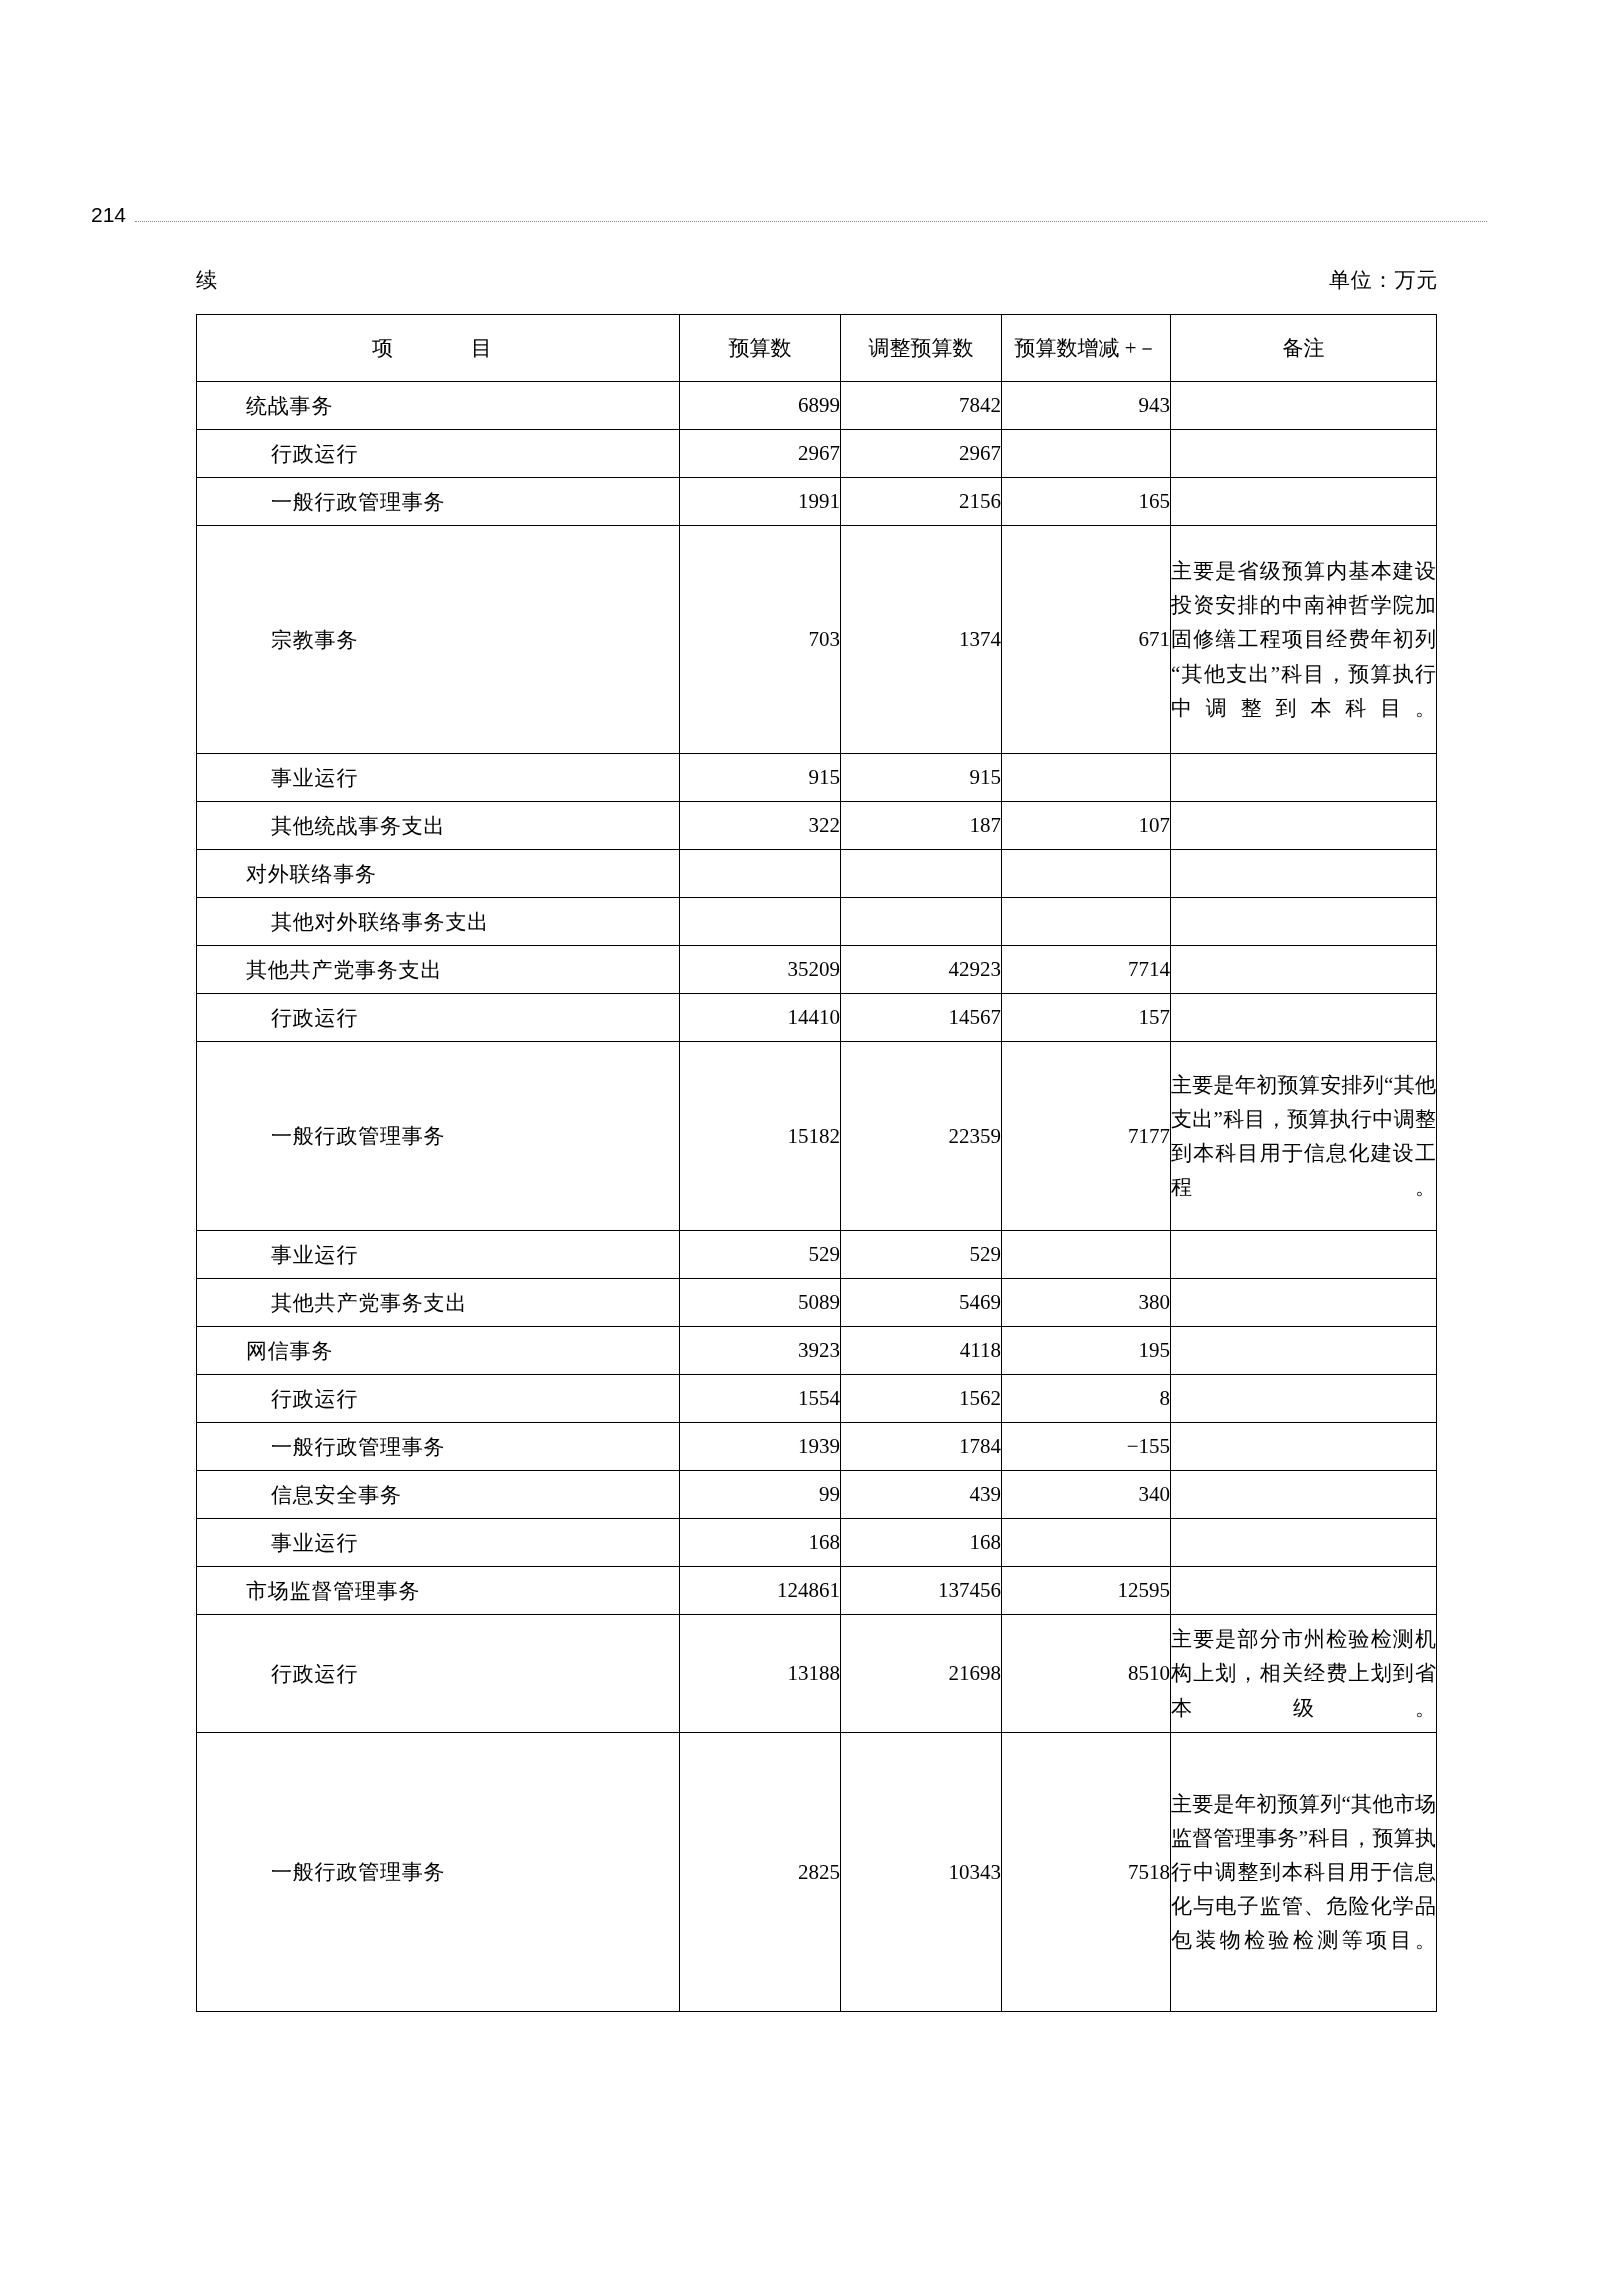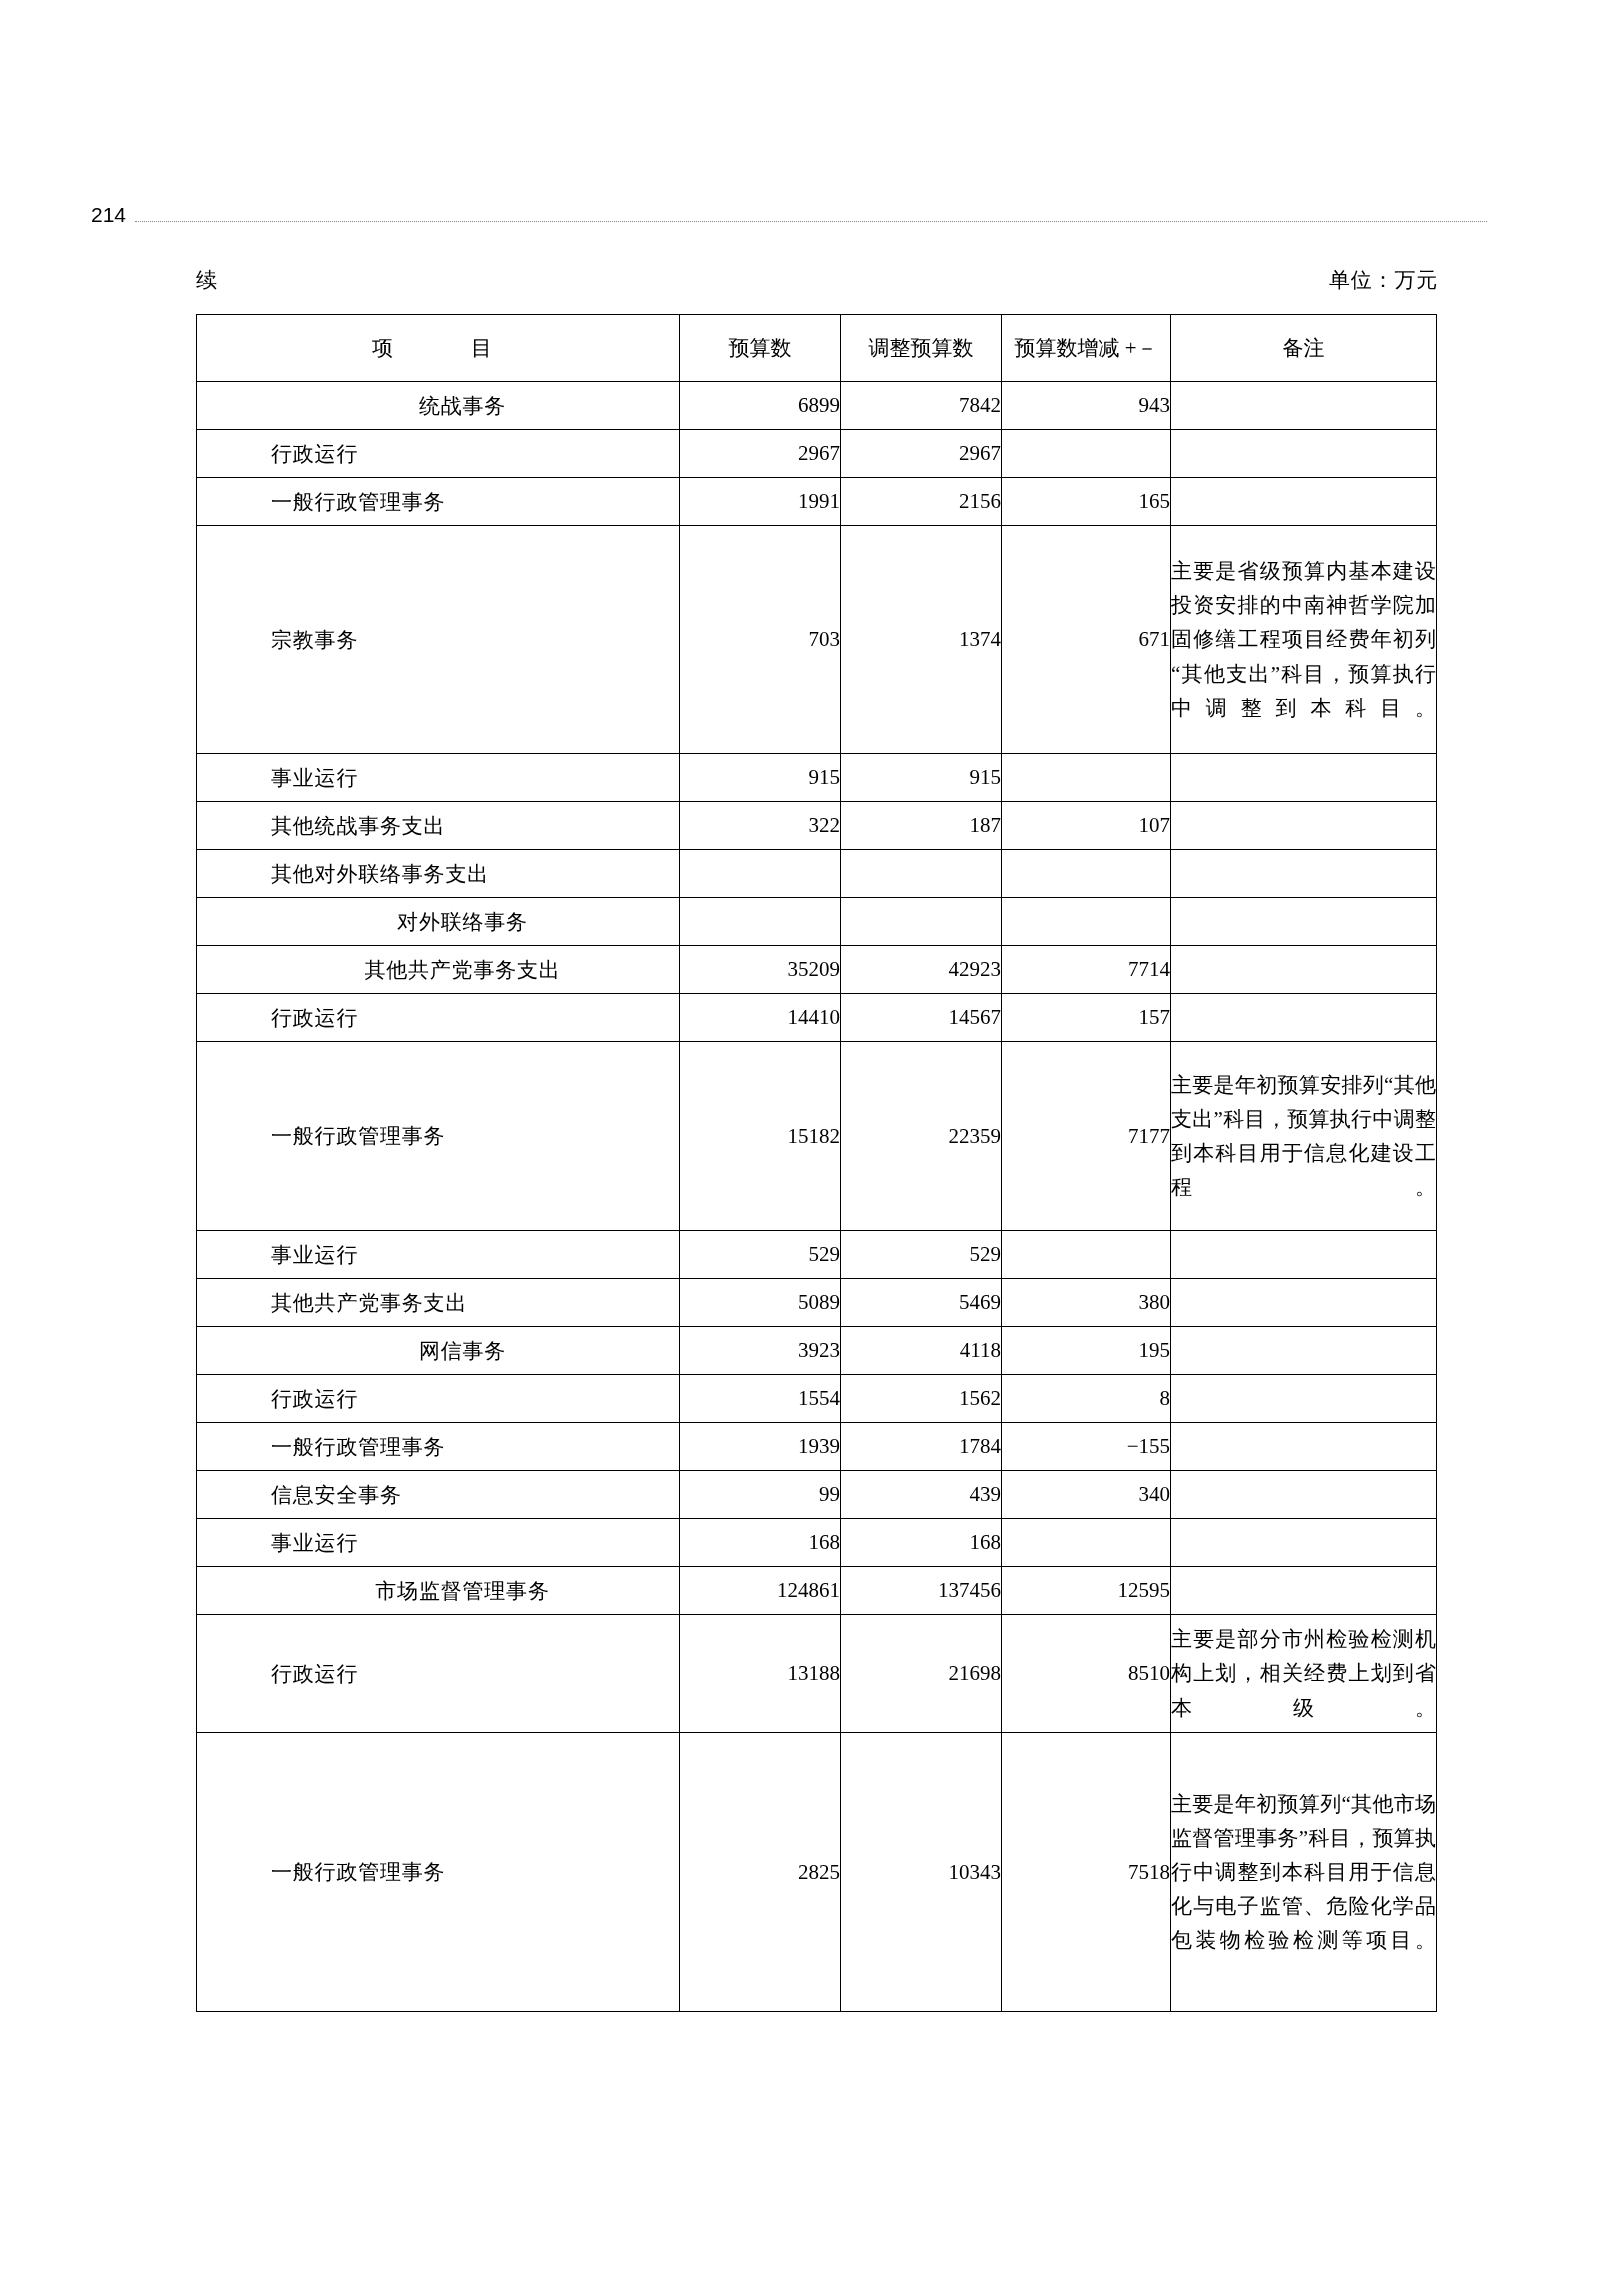--- a/index.html
+++ b/index.html
@@ -118,21 +118,21 @@
   .col-adj    { width: 161px; }
   .col-diff   { width: 169px; }
   .col-note   { width: 266px; }
 
   td.item {
     text-align: left;
     padding-left: 49px;
     letter-spacing: 0.8px;
     height: 47px;
   }
-  td.item.lvl1 { padding-left: 49px; text-align: center; }
+  td.item.lvl1 { padding-left: 49px; }
   td.item.lvl2 { padding-left: 74px; }
 
   td.num {
     text-align: right;
     padding-right: 12px;
     height: 47px;
   }
   td.note {
     text-align: justify;
     text-align-last: justify;
@@ -212,28 +212,28 @@
           <td class="note"></td>
         </tr>
         <tr>
           <td class="item lvl2">其他统战事务支出</td>
           <td class="num">322</td>
           <td class="num">187</td>
           <td class="num">107</td>
           <td class="note"></td>
         </tr>
         <tr>
+          <td class="item lvl1">对外联络事务</td>
+          <td class="num"></td>
+          <td class="num"></td>
+          <td class="num"></td>
+          <td class="note"></td>
+        </tr>
+        <tr>
           <td class="item lvl2">其他对外联络事务支出</td>
-          <td class="num"></td>
-          <td class="num"></td>
-          <td class="num"></td>
-          <td class="note"></td>
-        </tr>
-        <tr>
-          <td class="item lvl1">对外联络事务</td>
           <td class="num"></td>
           <td class="num"></td>
           <td class="num"></td>
           <td class="note"></td>
         </tr>
         <tr>
           <td class="item lvl1">其他共产党事务支出</td>
           <td class="num">35209</td>
           <td class="num">42923</td>
           <td class="num">7714</td>

